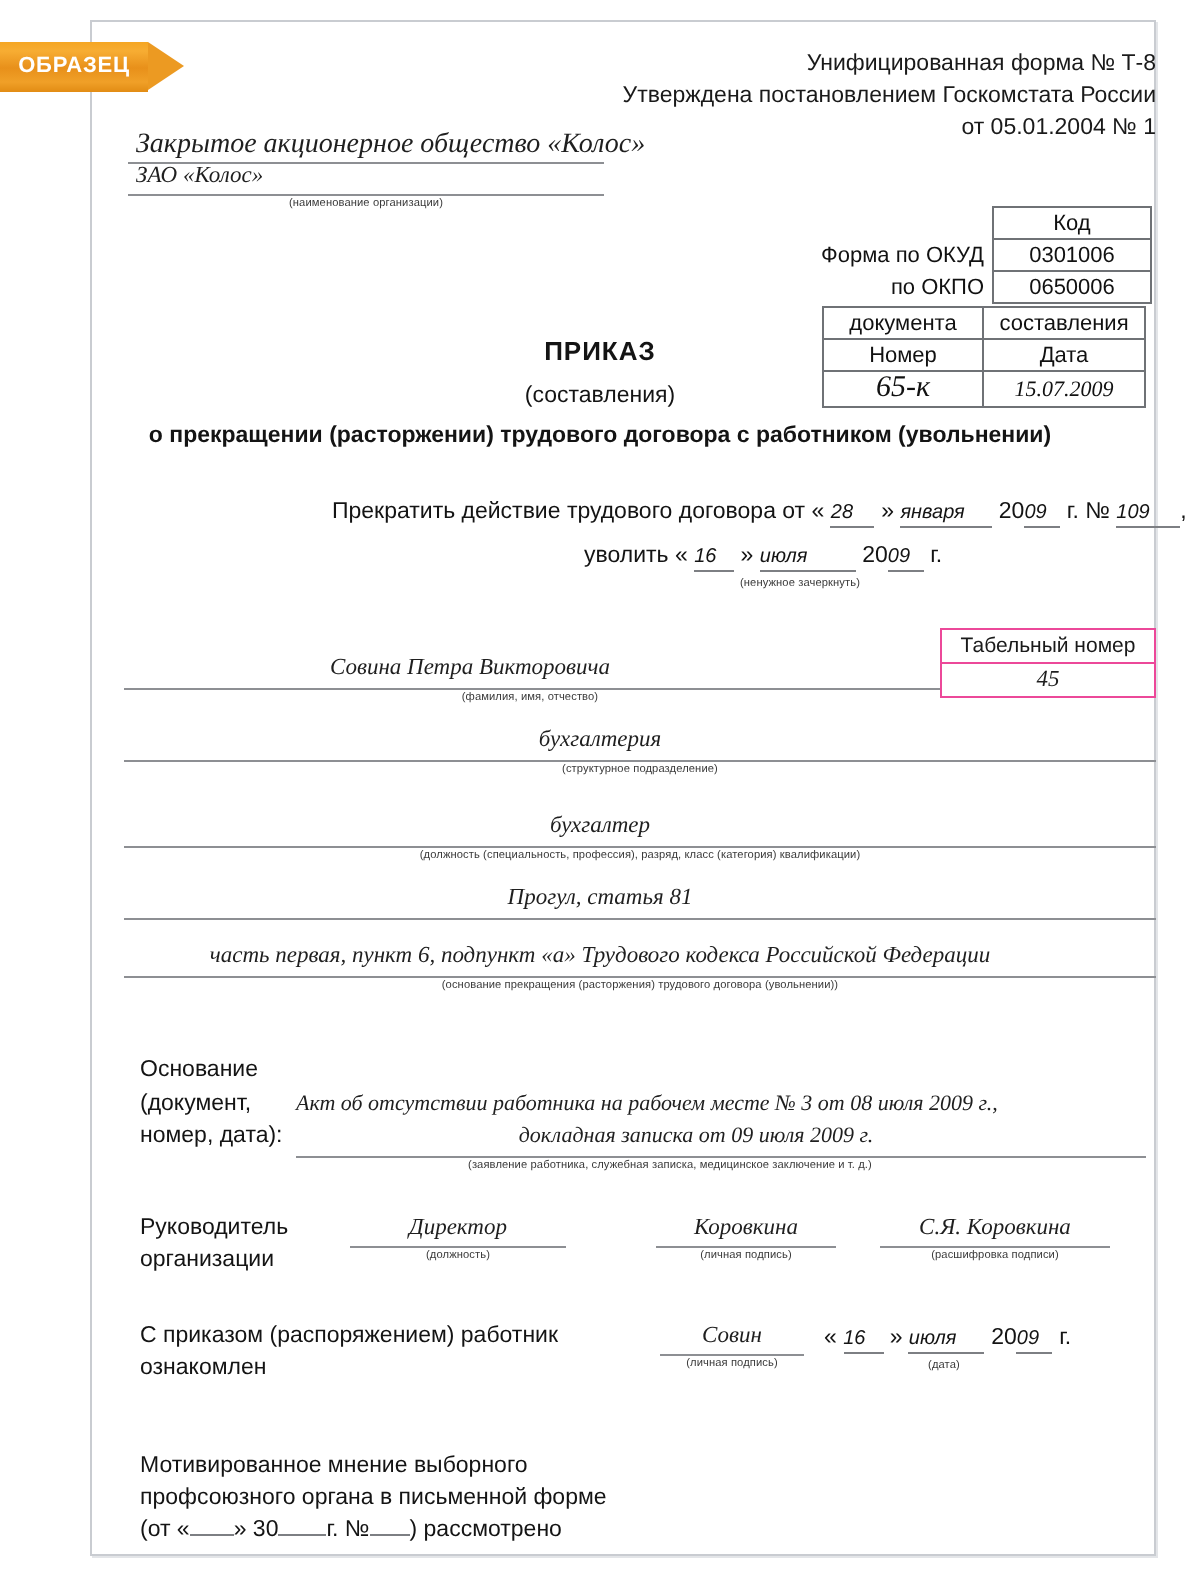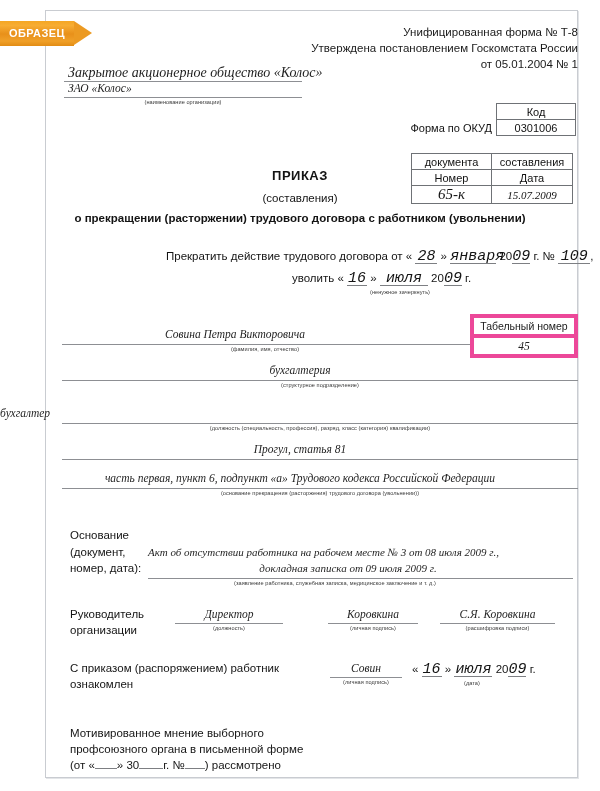--- a/index.html
+++ b/index.html
@@ -114,33 +114,32 @@
   
   #tabel-box {
     position: absolute;
     left: 470px;
     top: 314px;
     width: 108px;
     border-collapse: collapse;
     font-size: 10.5px;
   }
   #tabel-box td {
-    border: 4px solid #ec4899;
+    border: 1px solid #ec4899;
     text-align: center;
     height: 16px;
     padding: 0;
   }
 
   .underline-field {
     display: inline-block;
     border-bottom: 1px solid #7d7f83;
-    text-align: center;
-    font-family: Liberation Mono, monospace;
+    font-family: Liberation Sans, sans-serif;
     font-style: italic;
-    font-size: 15px;
+    font-size: 10px;
     line-height: 12px;
   }
 </style>
 </head>
 <body>
 
 <div id="page-sheet"></div>
 
 <div id="sample-badge">
   <div class="ribbon-body"></div>
@@ -160,20 +159,24 @@
 
 <table class="grid" style="left:406px; top:103px;">
   <tbody>
       <tr>
     <td class="nb" style="width:86px;"></td>
     <td style="width:78px;">Код</td>
   </tr>
   <tr>
     <td class="nb">Форма по ОКУД</td>
     <td>0301006</td>
+  </tr>
+  <tr>
+    <td class="nb">по ОКПО</td>
+    <td>0650006</td>
   </tr>
 </tbody>
   </table>
 
 <table class="grid" style="left:411px; top:153px;">
   <tbody>
       <tr>
     <td>документа</td>
     <td>составления</td>
   </tr>
@@ -226,21 +229,21 @@
   </table>
 
 <div class="t hand" style="left:0; top:328px; width:470px; text-align:center;">Совина Петра Викторовича</div>
 <div class="rule" style="left:62px; top:344px; width:408px;"></div>
 <div class="t cap" style="left:120px; top:346px; width:290px;">(фамилия, имя, отчество)</div>
 
 <div class="t hand" style="left:0; top:364px; width:600px; text-align:center;">бухгалтерия</div>
 <div class="rule" style="left:62px; top:380px; width:516px;"></div>
 <div class="t cap" style="left:150px; top:382px; width:340px;">(структурное подразделение)</div>
 
-<div class="t hand" style="left:0; top:407px; width:600px; text-align:left;">бухгалтер</div>
+<div class="t hand" style="left:0; top:407px; width:600px; text-align:center;">бухгалтер</div>
 <div class="rule" style="left:62px; top:423px; width:516px;"></div>
 <div class="t cap" style="left:120px; top:425px; width:400px;">(должность (специальность, профессия), разряд, класс (категория) квалификации)</div>
 
 <div class="t hand" style="left:0; top:443px; width:600px; text-align:center;">Прогул, статья 81</div>
 <div class="rule" style="left:62px; top:459px; width:516px;"></div>
 
 <div class="t hand" style="left:0; top:472px; width:600px; text-align:center;">часть первая, пункт 6, подпункт «а» Трудового кодекса Российской Федерации</div>
 <div class="rule" style="left:62px; top:488px; width:516px;"></div>
 <div class="t cap" style="left:130px; top:490px; width:380px;">(основание прекращения (расторжения) трудового договора (увольнении))</div>
 

